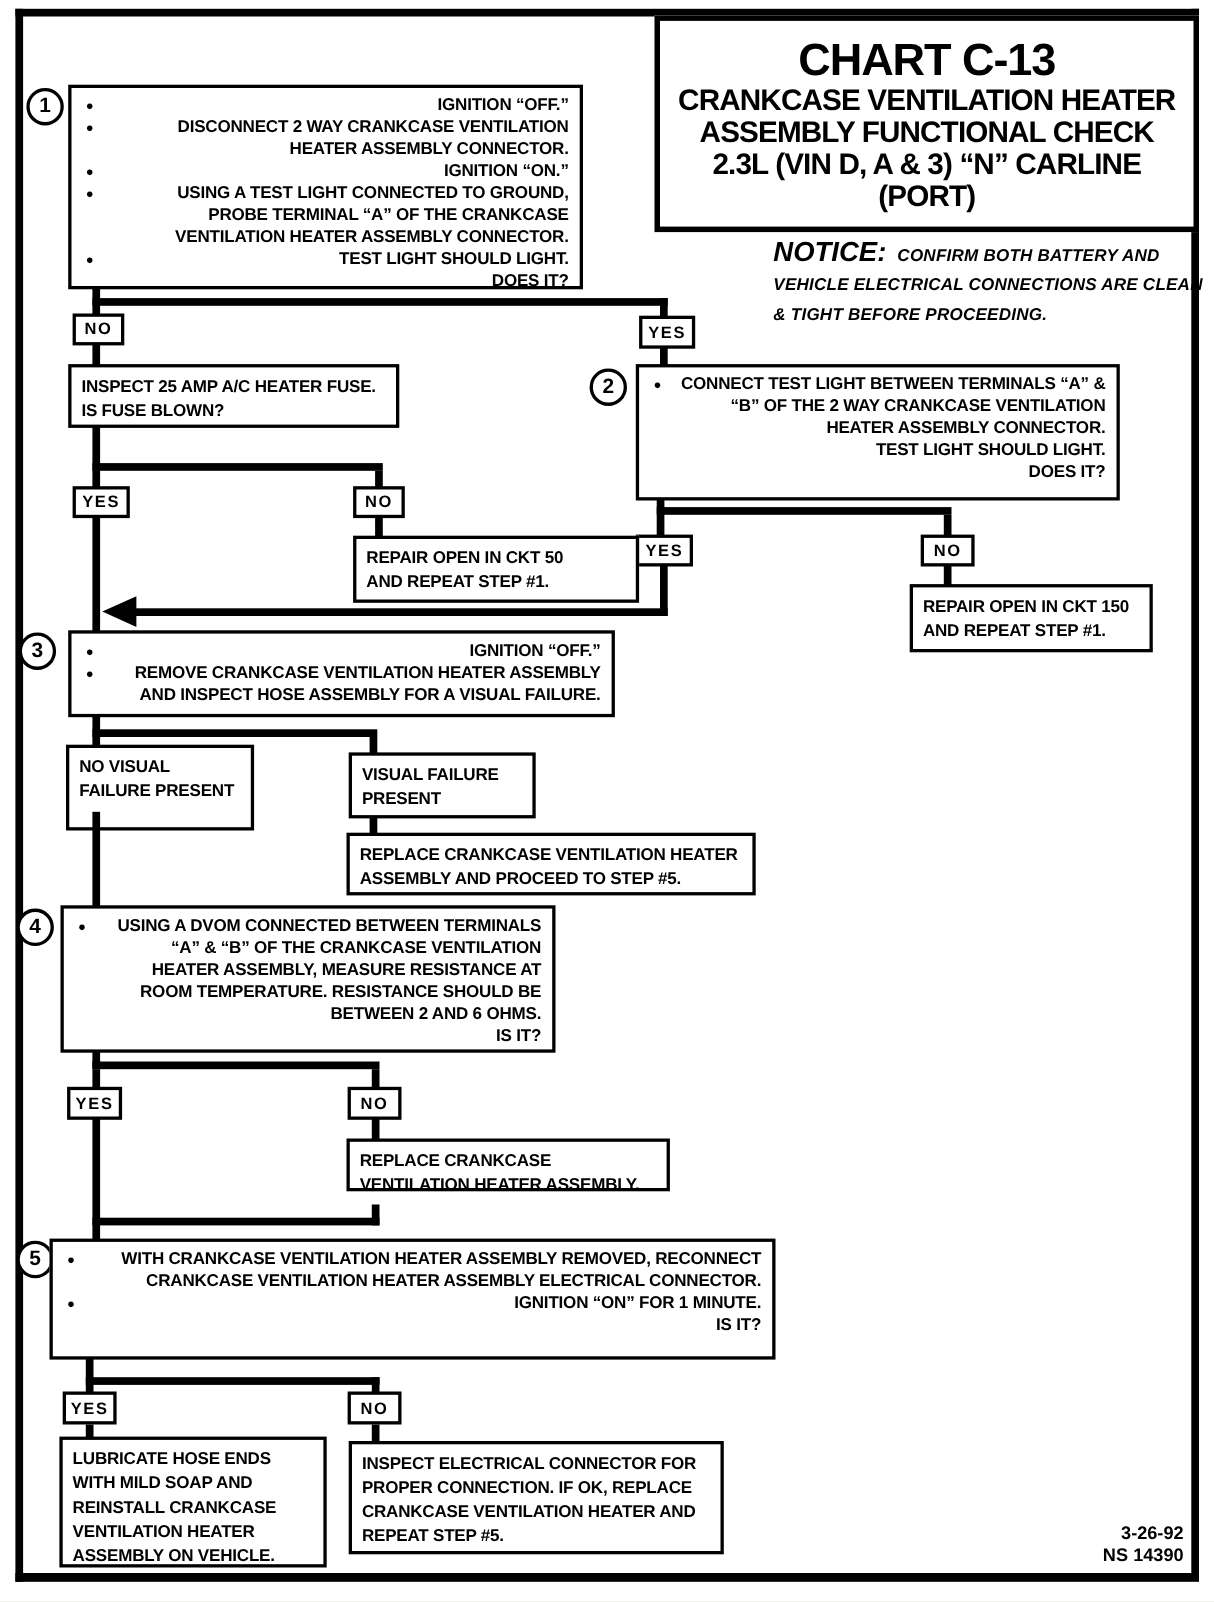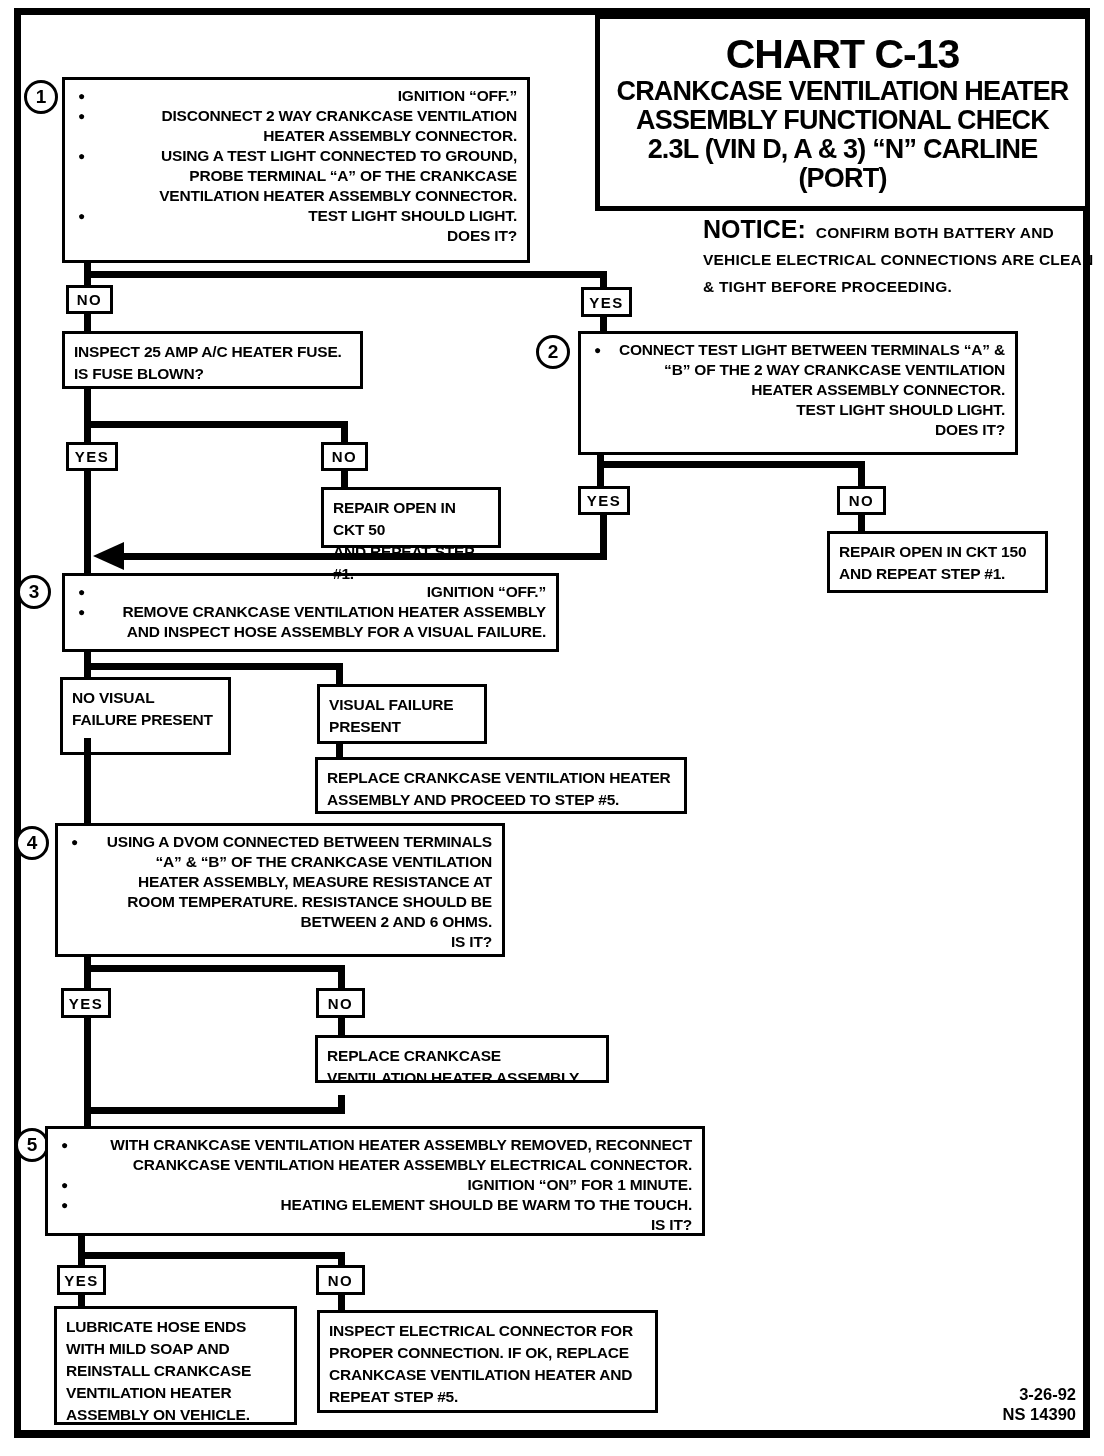--- a/index.html
+++ b/index.html
@@ -20,21 +20,21 @@
   .dec{display:flex;align-items:center;justify-content:center;
        font-size:15px;letter-spacing:1.5px;}
   .circ{position:absolute;box-sizing:border-box;width:34px;height:34px;border:3px solid #000;
         border-radius:50%;background:#fff;display:flex;align-items:center;justify-content:center;
         font-size:19px;}
   
   #titlebox{padding-top:12px;text-align:center;border-width:5px;}
   #title-main{font-size:41px;line-height:46px;letter-spacing:-1px;}
   .title-sub{font-size:27px;line-height:29px;letter-spacing:-0.8px;}
   
-  #notice{font-size:15.5px;line-height:27px;letter-spacing:0.2px;width:392px;}
+  #notice{font-size:15.5px;line-height:27px;letter-spacing:0.2px;width:392px;font-style:italic;}
   #notice .nlabel{font-size:25px;letter-spacing:0;margin-right:10px;}
   
   #arrowhead{position:absolute;width:0;height:0;
     border-top:14px solid transparent;border-bottom:14px solid transparent;
     border-right:31px solid #000;}
   #footer{text-align:right;font-size:16.5px;line-height:20px;letter-spacing:0;}
 </style>
 </head>
 <body>
 
@@ -61,20 +61,21 @@
 
   <div class="circ" style="left:24px;top:80px">1</div>
   <div class="circ" style="left:536px;top:335px">2</div>
   <div class="circ" style="left:17px;top:575px">3</div>
   <div class="circ" style="left:15px;top:826px">4</div>
   <div class="circ" style="left:15px;top:1128px">5</div>
 
   <div class="box stepbox" style="left:62px;top:77px;width:468px;height:186px">
     <div class="item b">IGNITION “OFF.”</div>
     <div class="item b">DISCONNECT 2 WAY CRANKCASE VENTILATION HEATER ASSEMBLY CONNECTOR.</div>
+    <div class="item b">IGNITION “ON.”</div>
     <div class="item b">USING A TEST LIGHT CONNECTED TO GROUND, PROBE TERMINAL “A” OF THE CRANKCASE VENTILATION HEATER ASSEMBLY CONNECTOR.</div>
     <div class="item b">TEST LIGHT SHOULD LIGHT.</div>
     <div class="item">DOES IT?</div>
   </div>
 
   <div class="box stepbox" style="left:578px;top:331px;width:440px;height:124px">
     <div class="item b">CONNECT TEST LIGHT BETWEEN TERMINALS “A” &amp; “B” OF THE 2 WAY CRANKCASE VENTILATION HEATER ASSEMBLY CONNECTOR.</div>
     <div class="item">TEST LIGHT SHOULD LIGHT.</div>
     <div class="item">DOES IT?</div>
   </div>
@@ -85,41 +86,40 @@
   </div>
 
   <div class="box stepbox" style="left:55px;top:823px;width:450px;height:134px">
     <div class="item b">USING A DVOM CONNECTED BETWEEN TERMINALS “A” &amp; “B” OF THE CRANKCASE VENTILATION HEATER ASSEMBLY, MEASURE RESISTANCE AT ROOM TEMPERATURE.  RESISTANCE SHOULD BE BETWEEN 2 AND 6 OHMS.</div>
     <div class="item">IS IT?</div>
   </div>
 
   <div class="box stepbox" style="left:45px;top:1126px;width:660px;height:110px">
     <div class="item b">WITH CRANKCASE VENTILATION HEATER ASSEMBLY REMOVED, RECONNECT CRANKCASE VENTILATION HEATER ASSEMBLY ELECTRICAL CONNECTOR.</div>
     <div class="item b">IGNITION “ON” FOR 1 MINUTE.</div>
-    <div class="item b">HEATING ELEMENT SHOULD BE WARM TO THE TOUCH.</div>
     <div class="item">IS IT?</div>
   </div>
 
   <div class="box dec" style="left:66px;top:285px;width:47px;height:29px">NO</div>
   <div class="box dec" style="left:581px;top:287px;width:51px;height:30px">YES</div>
   <div class="box dec" style="left:66px;top:442px;width:52px;height:29px">YES</div>
   <div class="box dec" style="left:321px;top:442px;width:47px;height:29px">NO</div>
   <div class="box dec" style="left:578px;top:486px;width:52px;height:29px">YES</div>
   <div class="box dec" style="left:837px;top:486px;width:49px;height:29px">NO</div>
   <div class="box dec" style="left:61px;top:988px;width:50px;height:30px">YES</div>
   <div class="box dec" style="left:316px;top:988px;width:49px;height:30px">NO</div>
   <div class="box dec" style="left:57px;top:1265px;width:49px;height:30px">YES</div>
   <div class="box dec" style="left:316px;top:1265px;width:49px;height:30px">NO</div>
 
   <div class="box abox" style="left:62px;top:331px;width:301px;height:58px">
     <div>INSPECT 25 AMP A/C HEATER FUSE.</div>
     <div>IS FUSE BLOWN?</div>
   </div>
 
-  <div class="box abox" style="left:321px;top:487px;width:180px;height:61px">
+  <div class="box abox" style="left:321px;top:487px;width:260px;height:61px">
     <div>REPAIR OPEN IN CKT 50</div>
     <div>AND REPEAT STEP #1.</div>
   </div>
 
   <div class="box abox" style="left:827px;top:531px;width:221px;height:62px">
     <div>REPAIR OPEN IN CKT 150</div>
     <div>AND REPEAT STEP #1.</div>
   </div>
 
   <div class="box abox" style="left:60px;top:677px;width:171px;height:78px">

